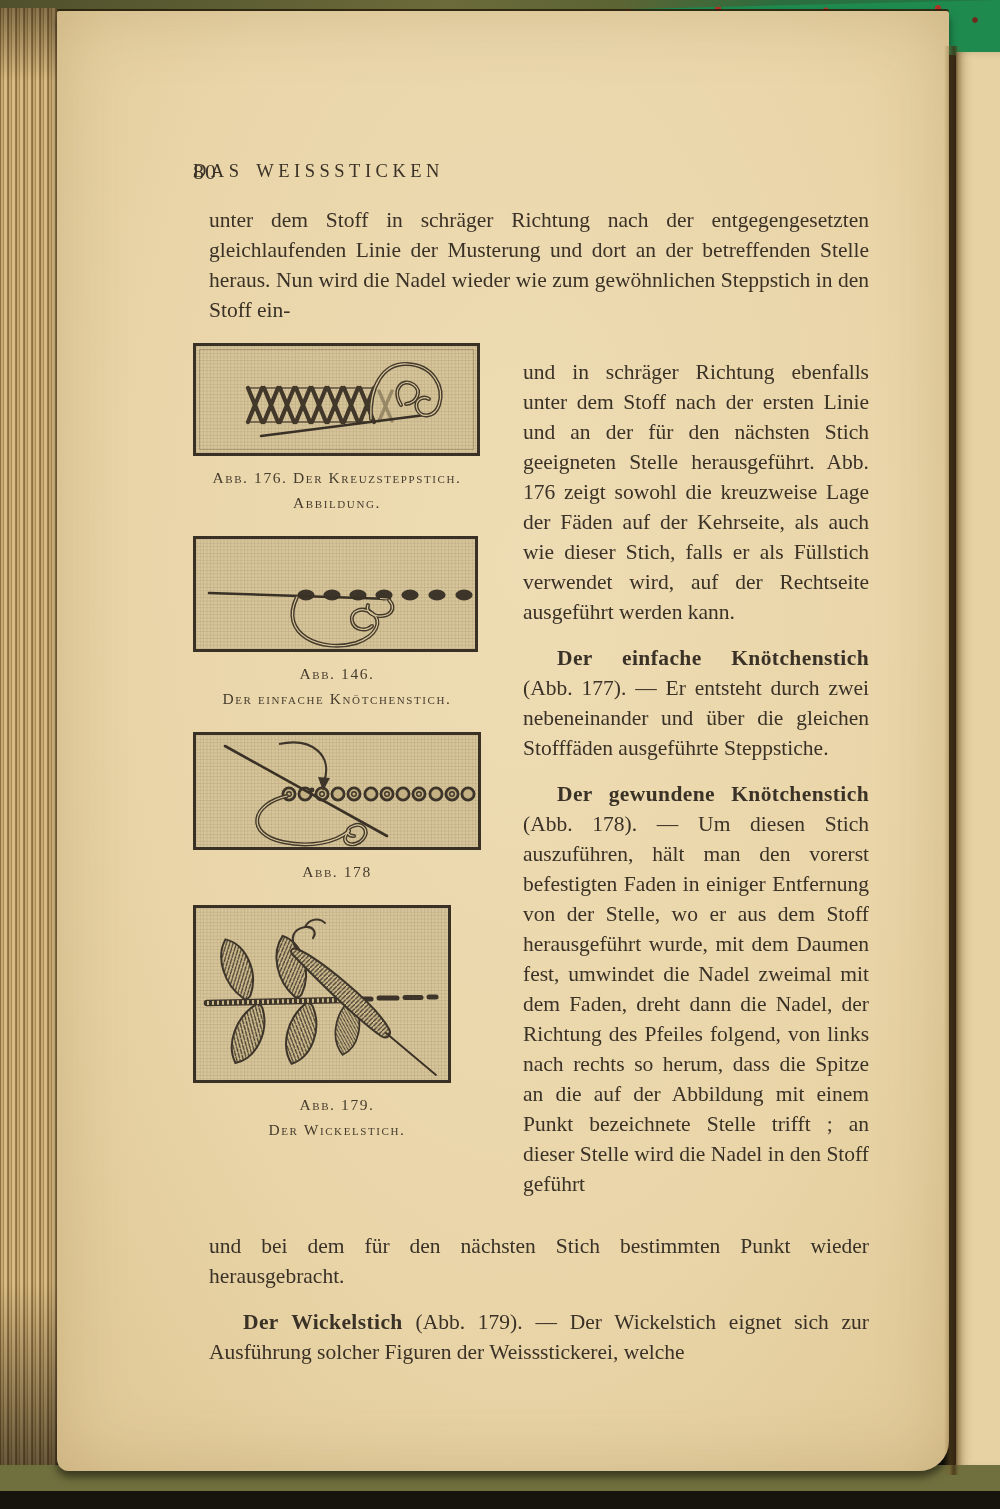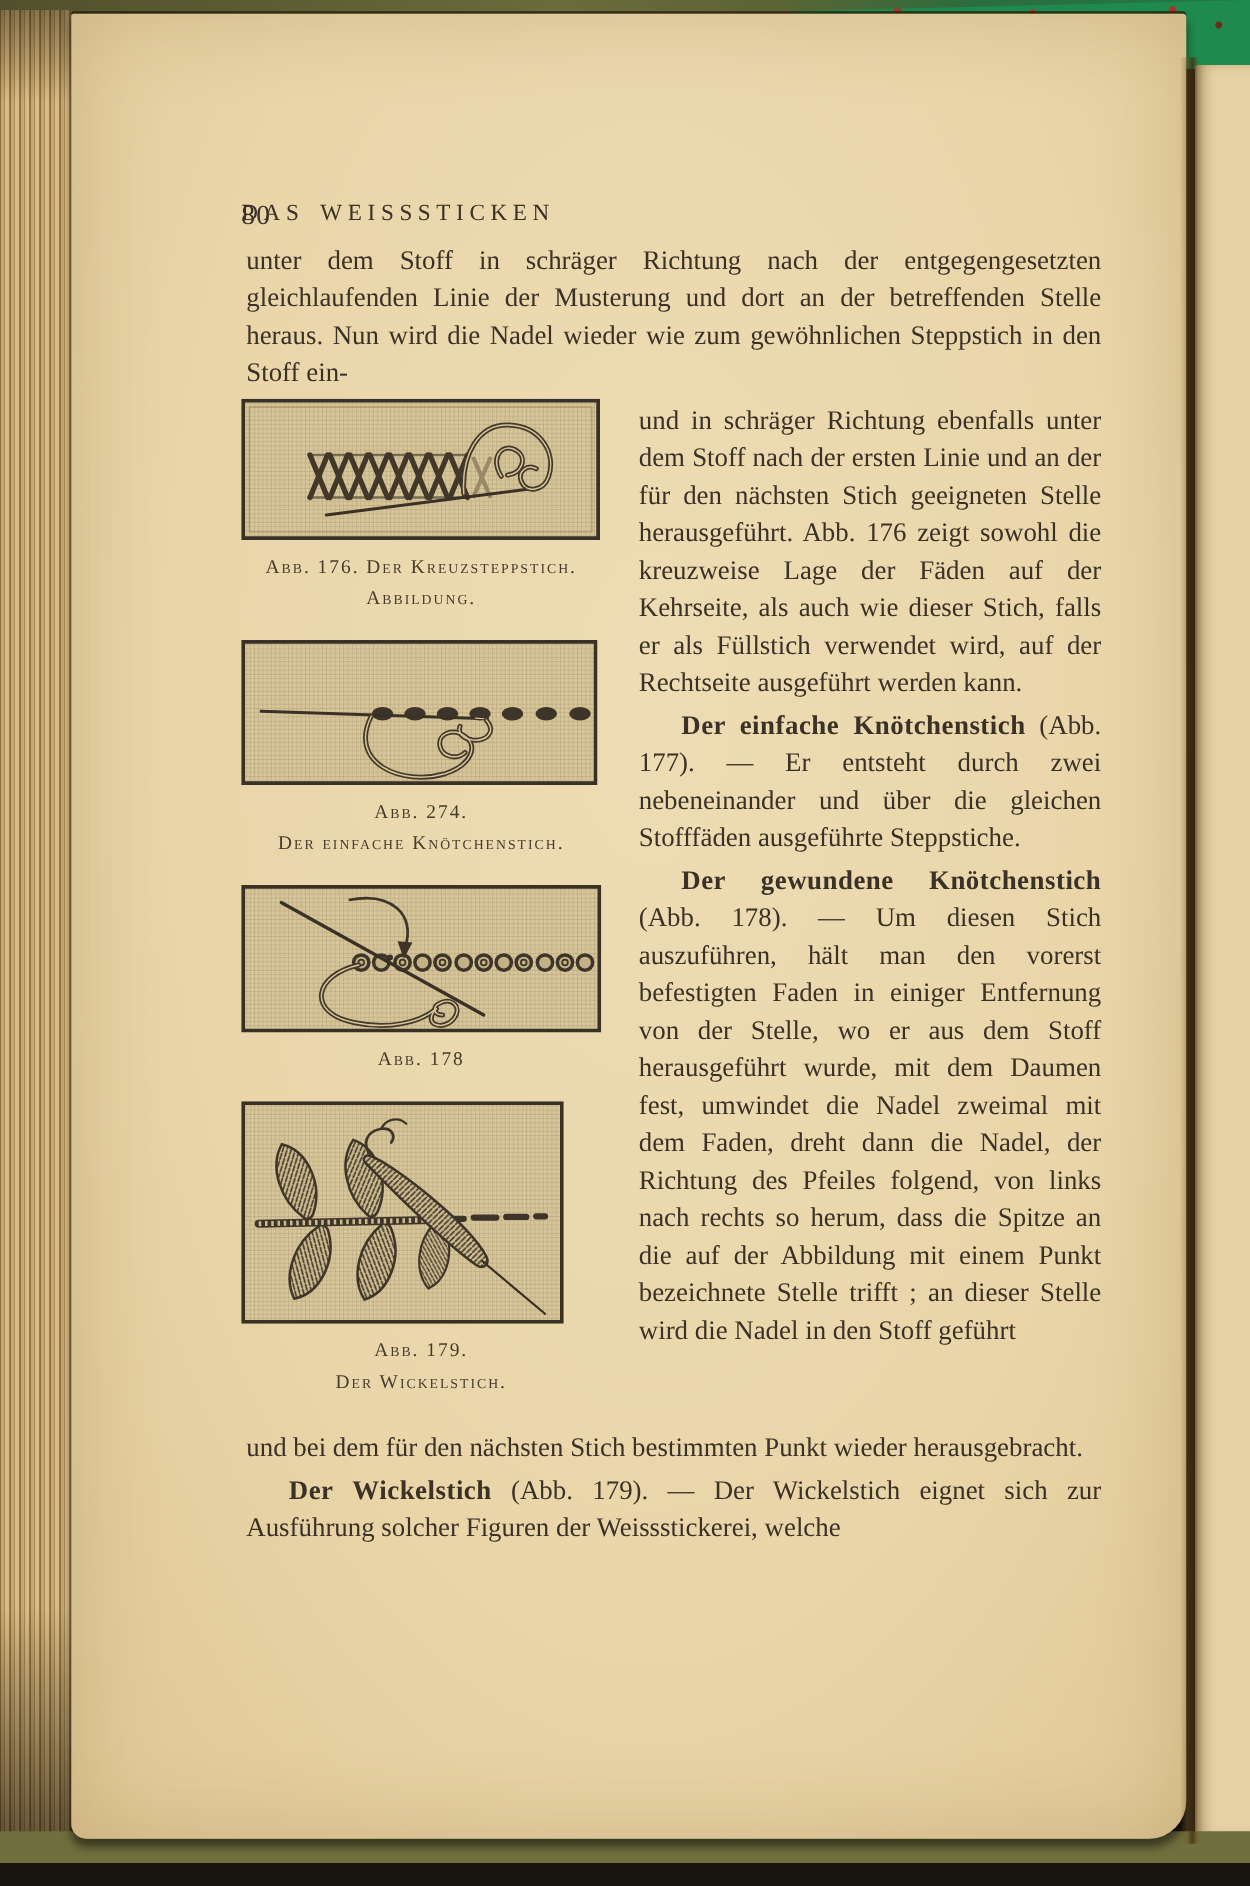--- a/index.html
+++ b/index.html
@@ -61,21 +61,21 @@
   .content { position:absolute; left:136px; top:146px; width:692px; }
 
   .pagehead { position:relative; height:32px; }
   .page-number { position:absolute; left:0; top:2px; font-size:22px; letter-spacing:1px; }
   .running-title {
     position:absolute; left:0; right:0; top:4px; text-align:left;
     font-size:18.5px; letter-spacing:4.5px; word-spacing:4px;
   }
 
   .bodytext { font-size:21.5px; line-height:30px; text-align:justify; }
-  .bodytext p { margin:4px; }
+  .bodytext p { margin:16px; }
   p.indent { text-indent:34px; }
   b.lead { font-weight:bold; letter-spacing:.4px; }
 
   .opening { margin-top:30px; }
   .cols { display:flex; gap:26px; margin-top:3px; }
   .col-left { width:288px; flex:none; padding-top:2px; }
   .col-right { flex:1; min-width:0; }
   .col-right p + p.indent { margin-top:0; }
 
   .figure { margin:0 0 21px 0; }
@@ -183,21 +183,21 @@
                 <path d="M16,57 L197,63" stroke="#3a3126" stroke-width="2.6" stroke-linecap="round" fill="none"></path>
                 <path d="M187,62.5 L195,63" stroke="#d7c59a" stroke-width="1" fill="none"></path>
                 <g fill="none" stroke-linecap="round">
                   <path d="M104,61 C85,99 129,117 163,107 C184,100 190,85 179,77 C169,70 157,75 159,85 C161,94 173,96 179,90" stroke="#443a2b" stroke-width="4"></path>
                   <path d="M196,64 C204,73 197,81 185,80 C177,79 173,74 175,69" stroke="#443a2b" stroke-width="4"></path>
                   <path d="M104,61 C85,99 129,117 163,107 C184,100 190,85 179,77 C169,70 157,75 159,85 C161,94 173,96 179,90" stroke="#d7c59a" stroke-width="1.2"></path>
                   <path d="M196,64 C204,73 197,81 185,80 C177,79 173,74 175,69" stroke="#d7c59a" stroke-width="1.2"></path>
                 </g>
               </svg>
               <div class="figcap">
-                <div>Abb. 274.</div>
+                <div>Abb. 146.</div>
                 <div>Der einfache Knötchenstich.</div>
               </div>
             </div>
 
             <div class="figure">
               <svg width="288" height="118" viewBox="0 0 288 118">
                 <defs>
                   <pattern id="h3" width="3.4" height="3.4" patternUnits="userSpaceOnUse">
                     <rect width="3.4" height="3.4" fill="#d7c59a"></rect>
                     <path d="M0 0H3.4M0 0V3.4" stroke="#aa9770" stroke-width="0.6"></path>

